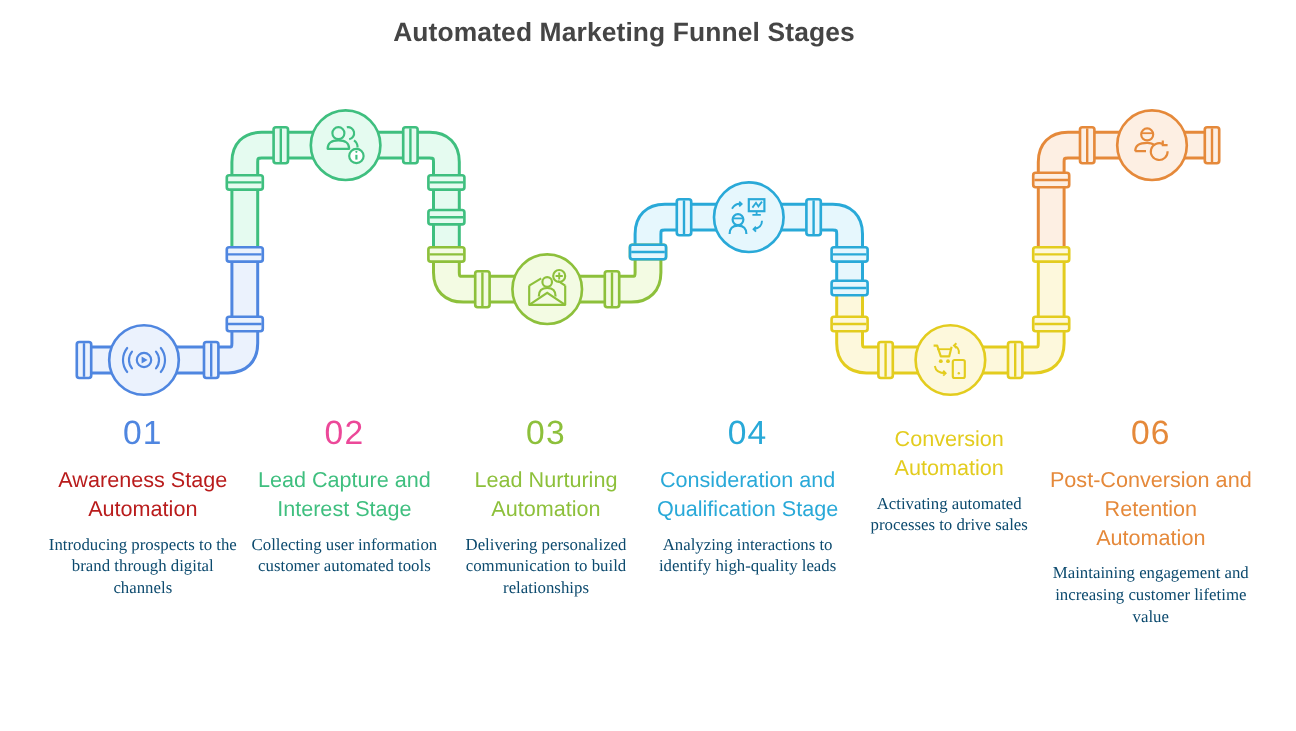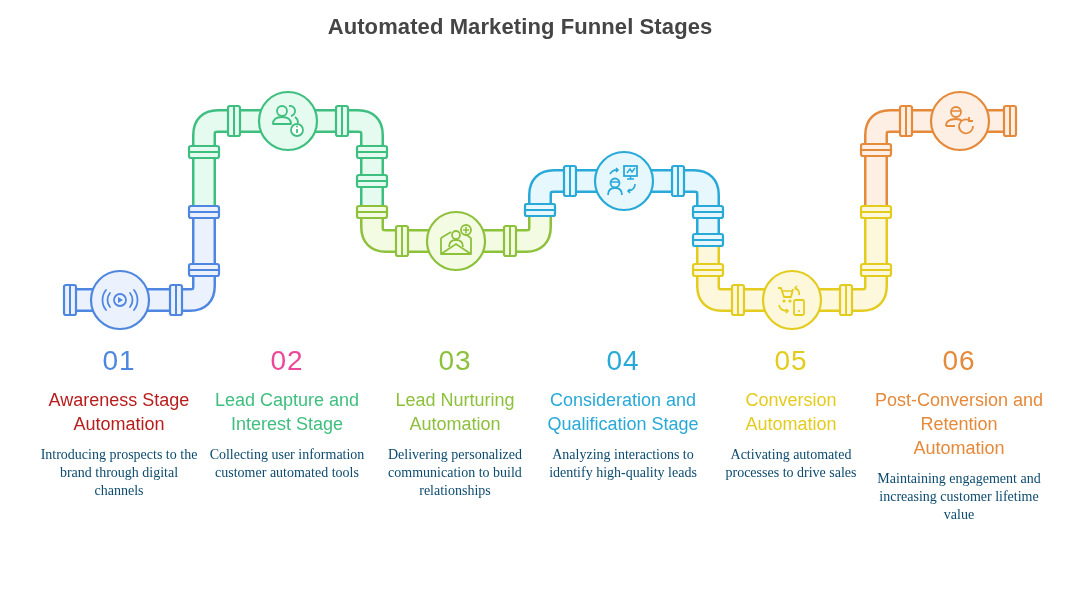--- a/index.html
+++ b/index.html
@@ -228,21 +228,20 @@
     <div class="num" style="color: rgb(141, 192, 59);">03</div>
     <div class="name" style="color: rgb(141, 192, 59);">Lead Nurturing Automation</div>
     <div class="desc">Delivering personalized communication to build relationships</div>
   </div>
   <div class="stage" style="left:538px">
     <div class="num" style="color: rgb(41, 169, 216);">04</div>
     <div class="name" style="color: rgb(41, 169, 216);">Consideration and Qualification Stage</div>
     <div class="desc">Analyzing interactions to identify high-quality leads</div>
   </div>
   <div class="stage" style="left:706px">
-    <div class="num" style="color: rgb(227, 204, 30);">05</div>
     <div class="name" style="color: rgb(227, 204, 30);">Conversion Automation</div>
     <div class="desc">Activating automated processes to drive sales</div>
   </div>
   <div class="stage" style="left:874px">
     <div class="num" style="color: rgb(229, 137, 58);">06</div>
     <div class="name" style="color: rgb(229, 137, 58);">Post-Conversion and Retention Automation</div>
     <div class="desc">Maintaining engagement and increasing customer lifetime value</div>
   </div>
 </div>
 

